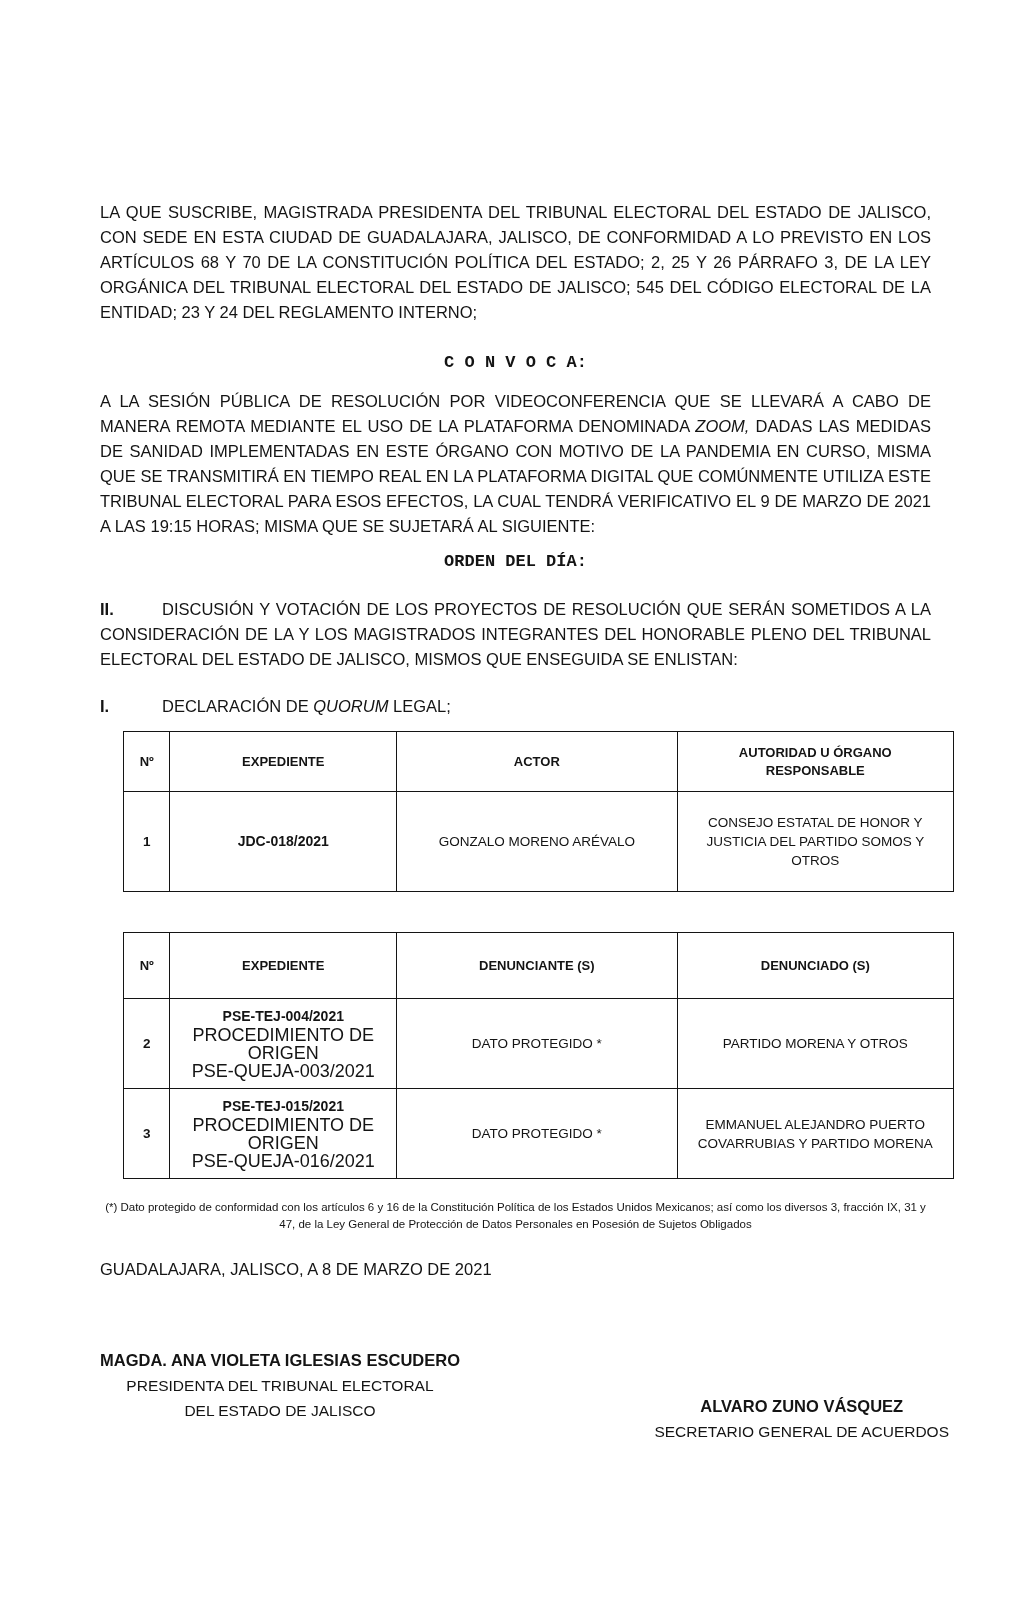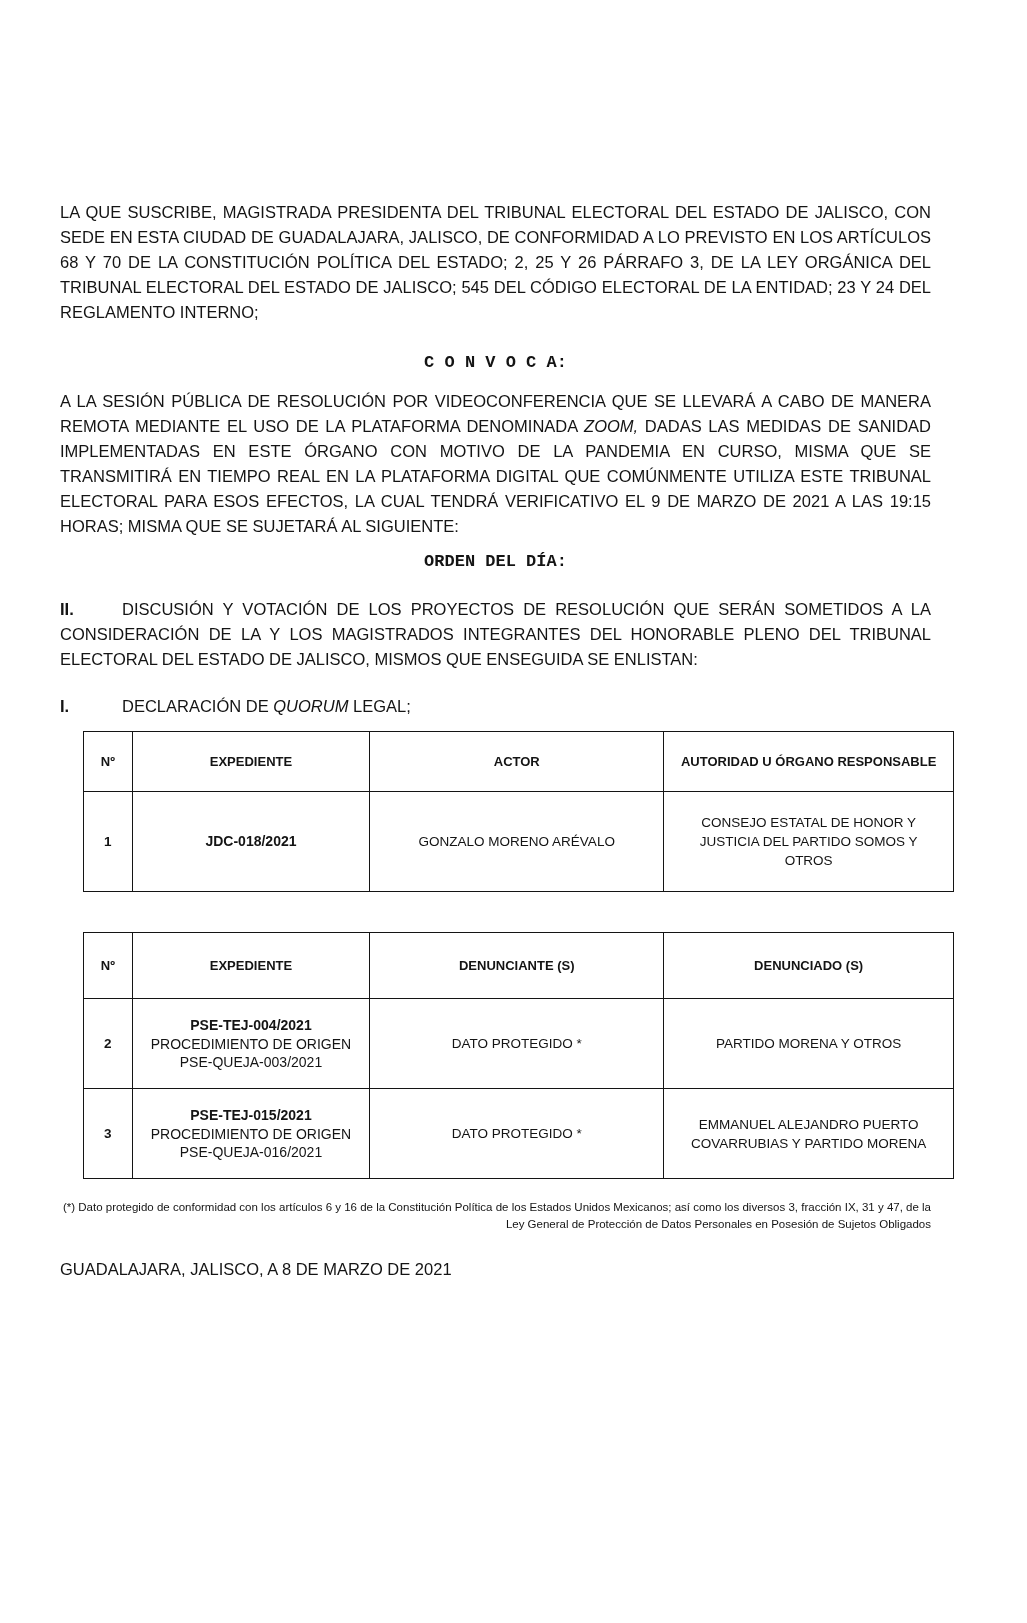--- a/index.html
+++ b/index.html
@@ -8,21 +8,21 @@
     background: #ffffff;
   }
   .page {
     position: relative;
     width: 1027px;
     height: 1623px;
     background: #ffffff;
     color: #141414;
     font-family: "Liberation Sans", "DejaVu Sans", sans-serif;
     box-sizing: border-box;
-    padding: 200px 96px 0 60px;
+    padding: 200px 96px 0 100px;
     overflow: hidden;
   }
   .body-text {
     font-size: 16.5px;
     line-height: 25px;
     margin: 0;
   }
   .justify { text-align: justify; }
   .intro { margin-bottom: 0; }
   .heading-center {
@@ -78,30 +78,30 @@
   .doc-table .drow { height: 100px; }
   .doc-table.second .drow { height: 90px; }
   td .exp-main {
     display: block;
     font-weight: bold;
     font-size: 14px;
     line-height: 19px;
   }
   td .exp-sub {
     display: block;
-    font-size: 14px;
+    font-size: 18px;
     line-height: 18px;
   }
   .num-cell { font-weight: bold; font-size: 14px; }
 
   .footnote {
     margin-top: 20px;
     font-size: 11.5px;
     line-height: 17px;
-    text-align: right;
+    text-align: center;
   }
   .dateline {
     margin-top: 24px;
     font-size: 16.5px;
     text-align: left;
     line-height: 25px;
   }
   .signatures {
     position: relative;
     margin-top: 66px;
@@ -210,14 +210,25 @@
       <td>DATO PROTEGIDO *</td>
       <td>EMMANUEL ALEJANDRO PUERTO COVARRUBIAS Y PARTIDO MORENA</td>
     </tr>
   </tbody>
     </table>
 
   <p class="footnote">(*) Dato protegido de conformidad con los artículos 6 y 16 de la Constitución Política de los Estados Unidos Mexicanos; así como los diversos 3, fracción IX, 31 y 47, de la Ley General de Protección de Datos Personales en Posesión de Sujetos Obligados</p>
 
   <p class="dateline">GUADALAJARA, JALISCO, A 8 DE MARZO DE 2021</p>
 
+  <div class="signatures">
+    <div class="sig-left">
+      <span class="sig-name">MAGDA. ANA VIOLETA IGLESIAS ESCUDERO</span>
+      <span class="sig-title">PRESIDENTA DEL TRIBUNAL ELECTORAL</span>
+      <span class="sig-title">DEL ESTADO DE JALISCO</span>
+    </div>
+    <div class="sig-right">
+      <span class="sig-name">ALVARO ZUNO VÁSQUEZ</span>
+      <span class="sig-title">SECRETARIO GENERAL DE ACUERDOS</span>
+    </div>
+  </div>
 
 </div>
 
 </body></html>

